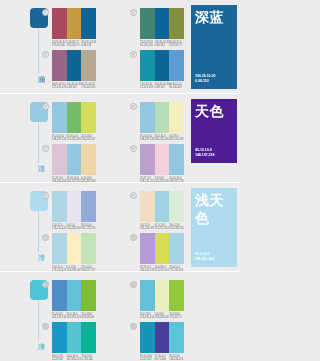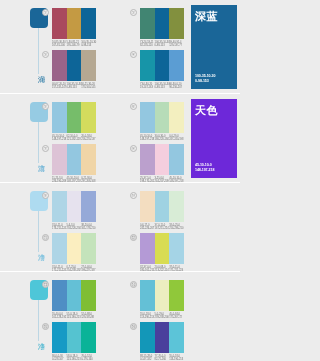--- a/index.html
+++ b/index.html
@@ -85,21 +85,21 @@
 
   
   .side {
     position: absolute;
     left: 191px;
     width: 46px;
   }
   .side-title {
     position: absolute;
     left: 4px; top: 4px;
-    font-size: 11px;
+    font-size: 14px;
     font-weight: bold;
     color: #ffffff;
     letter-spacing: 0.5px;
   }
   .side-codes {
     position: absolute;
     left: 4px;
     bottom: 5px;
     font-size: 3.6px;
     line-height: 5px;
@@ -301,21 +301,21 @@
         <div class="code" style="width: 14.6px;">
           <div>3-25-6-0</div>
           <div>244-207-209</div>
         </div>
         <div class="code" style="width: 14.6px;">
           <div>45-10-10-0</div>
           <div>148-197-218</div>
         </div>
       </div>
     </div>
-    <div class="side" style="top: 99px; height: 79px; background: #6d28d9;">
+    <div class="side" style="top: 99px; height: 64px; background: #4c1d95;">
       <div class="side-title">天色</div>
       <div class="side-codes">
         <div>45-10-10-0</div>
         <div>148-197-218</div>
       </div>
     </div>
     <div class="band" style="top: 183px; height: 89px;"></div>
     <div class="band-sep" style="top: 182px;"></div>
     <div class="rail" style="top: 191px; height: 79px;">
       <div class="rail-chip" style="background: rgb(174, 219, 240);"></div>
@@ -403,20 +403,27 @@
         <div class="code" style="width: 14.6px;">
           <div>20-0-68-0</div>
           <div>213-222-114</div>
         </div>
         <div class="code" style="width: 14.6px;">
           <div>37-0-11-0</div>
           <div>171-211-224</div>
         </div>
       </div>
     </div>
+    <div class="side" style="top: 188px; height: 79px; background: rgb(174, 219, 240);">
+      <div class="side-title">浅天色</div>
+      <div class="side-codes">
+        <div>31-0-11-0</div>
+        <div>181-211-224</div>
+      </div>
+    </div>
     <div class="band" style="top: 272px; height: 89px;"></div>
     <div class="band-sep" style="top: 271px;"></div>
     <div class="rail" style="top: 280px; height: 79px;">
       <div class="rail-chip" style="background: rgb(78, 198, 216);"></div>
       <div class="rail-line" style="height: 41px;"></div>
       <div class="rail-label" style="color: rgb(84, 185, 210); top: 57px;">洁净</div>
     </div>
     <div class="grp-mark" style="left: 42px; top: 281px;">⑬</div>
     <div class="group" style="left: 52px; top: 280px;">
       <div class="swatches">

